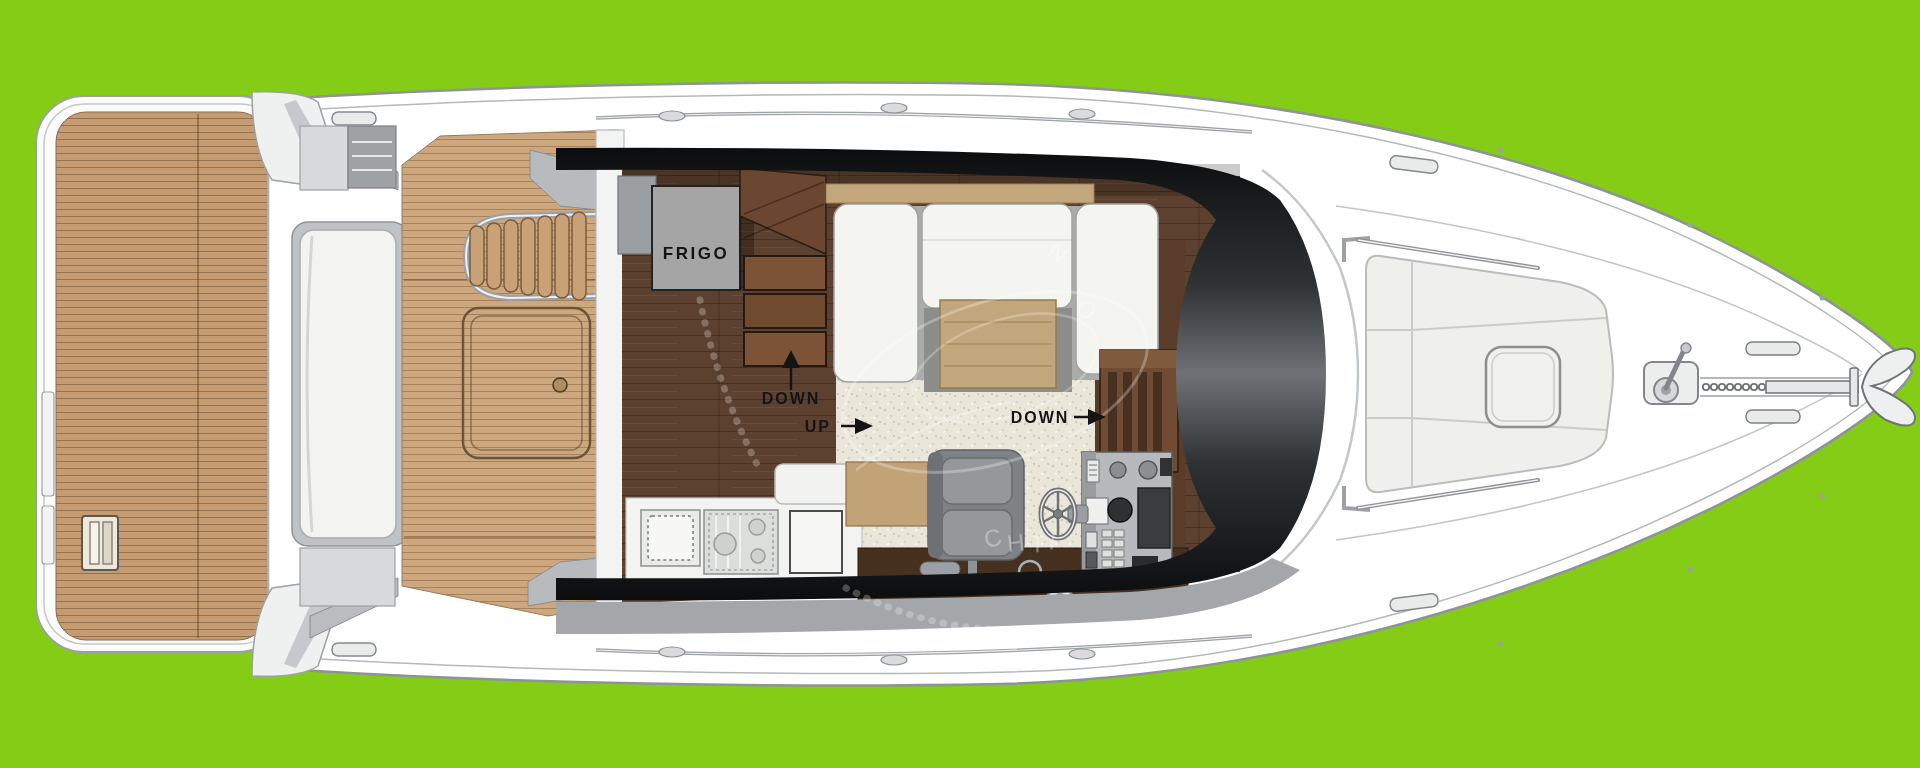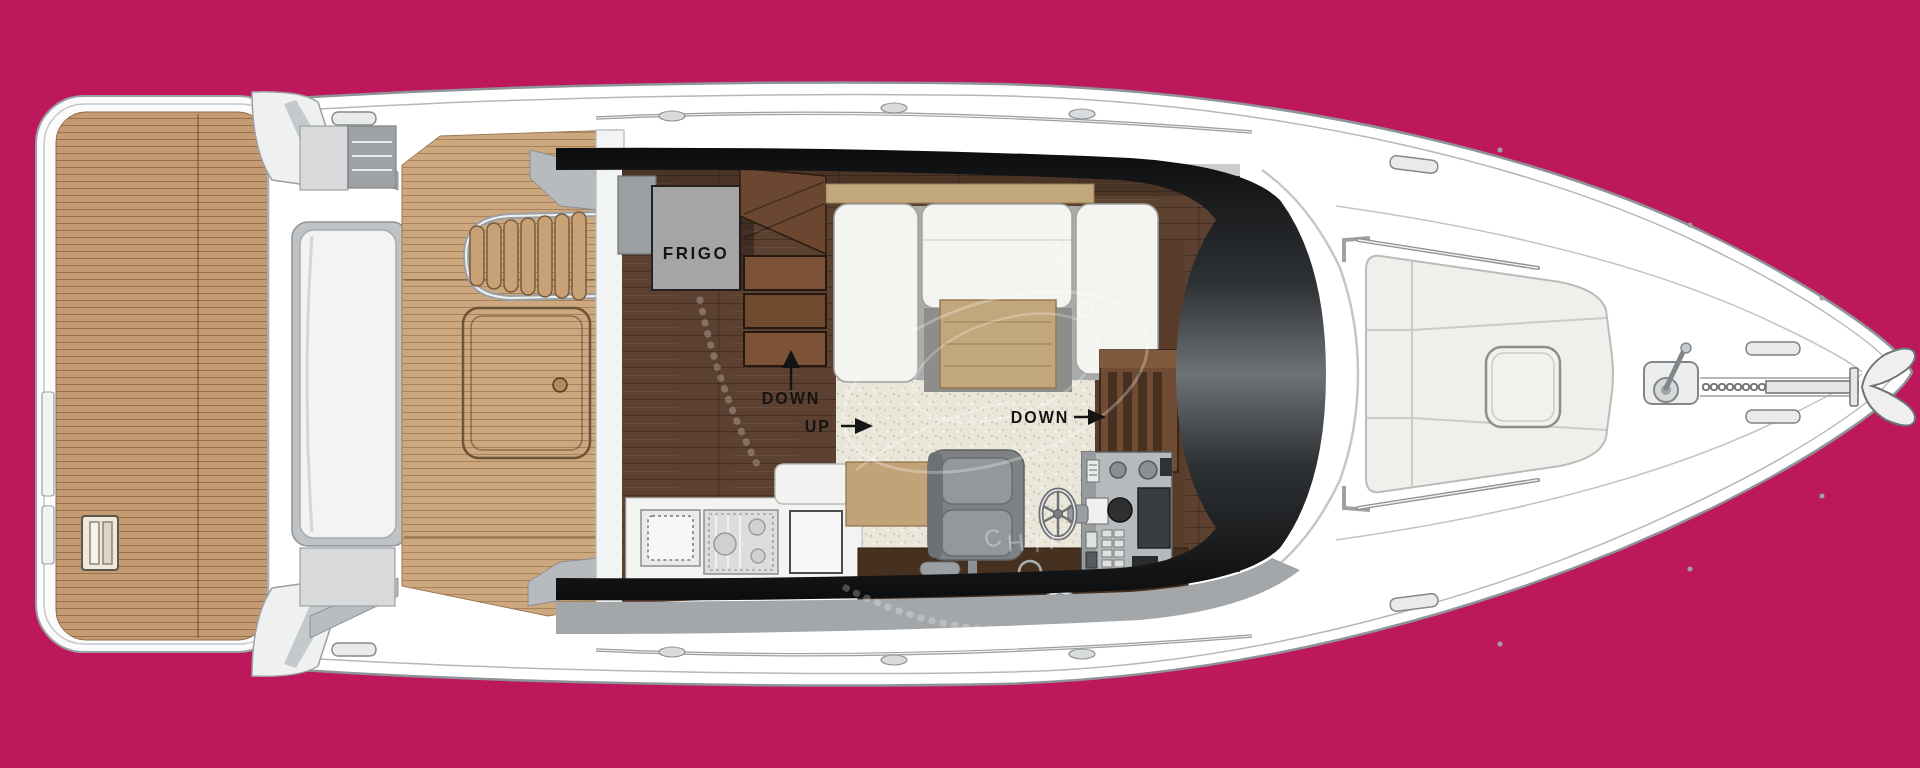--- a/index.html
+++ b/index.html
@@ -1,16 +1,16 @@
 <!DOCTYPE html>
 <html><head>
 <meta charset="utf-8">
 <style>
   html,body{margin:0;padding:0;background:#ffffff;}
-  .stage{position:relative;width:1920px;height:768px;background:#be185d;overflow:hidden;
+  .stage{position:relative;width:1920px;height:768px;background:#84cc16;overflow:hidden;
          font-family:"Liberation Sans", sans-serif;}
   svg{display:block}
   text.plan-label{font-family:"Liberation Sans", sans-serif;font-weight:bold;fill:#141414;}
   .wm{opacity:.5}
 </style>
 </head>
 <body>
 
 <div class="stage">
 <svg width="1920" height="768" viewBox="0 0 1920 768">

